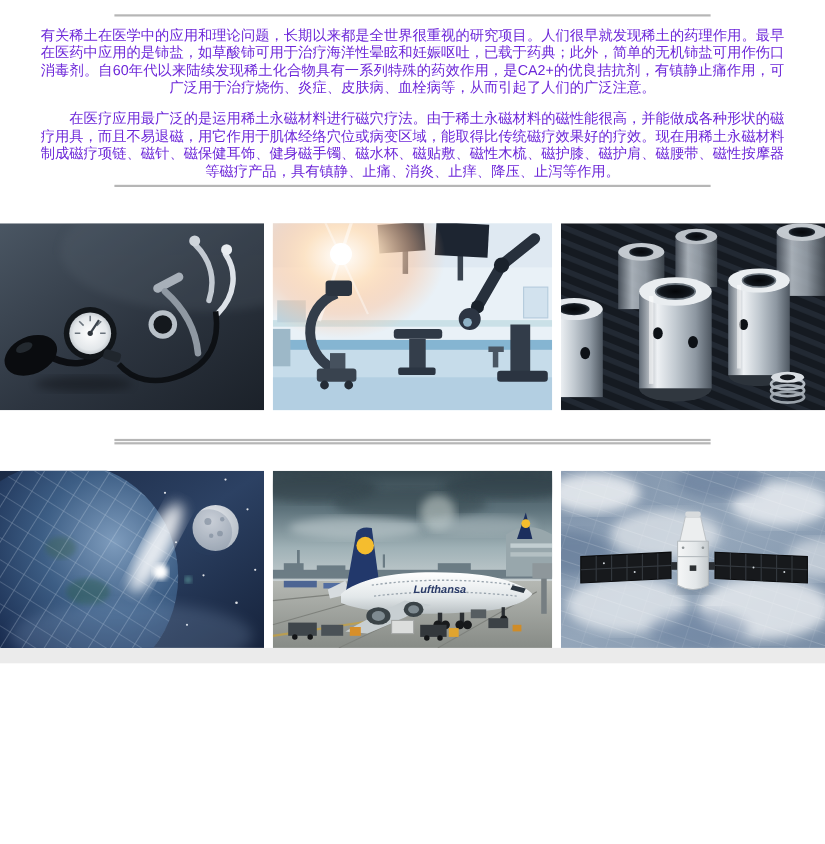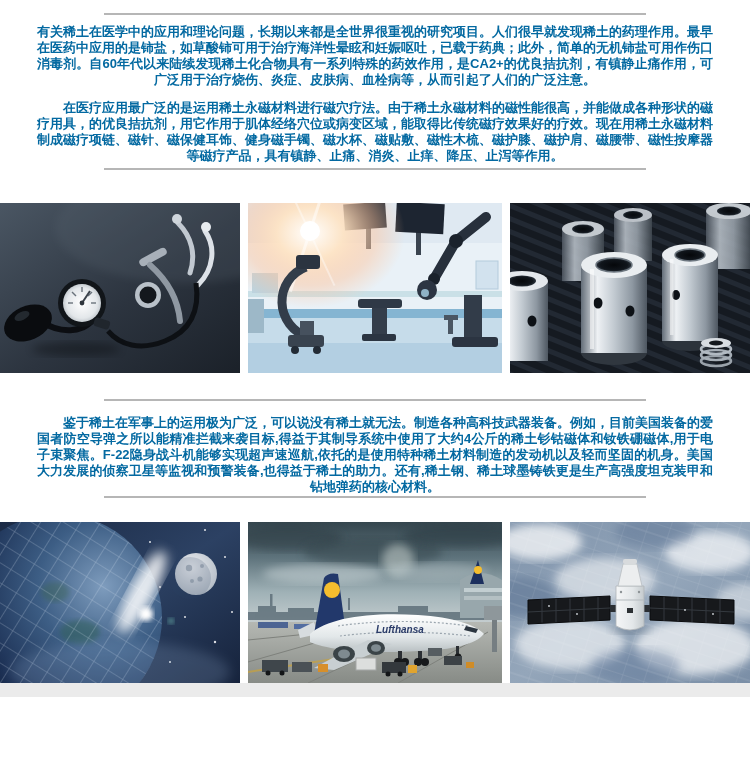--- a/index.html
+++ b/index.html
@@ -25,22 +25,22 @@
   }
   .d1 { margin-top: 13px; }
   .d2 { margin-top: 4px; }
   .d3 { margin-top: 26px; }
   .d4 { margin-top: 1px; }
   .para {
     width: 676px;
     margin: 0 auto;
     font-size: 13px;
     line-height: 16px;
-    font-weight: 700;
-    color: #0369a1;
+    font-weight: 400;
+    color: #6d28d9;
     text-align: justify;
     text-align-last: center;
     letter-spacing: 0;
   }
   .para.indent { text-indent: 2em; }
   .p1 { margin-top: 9px; }
   .p2 { margin-top: 12px; }
   .p3 { margin-top: 8px; }
   .p4 { margin-top: 14px; }
   .strip {
@@ -62,21 +62,21 @@
 </style>
 </head>
 <body>
 
 <div class="page">
 
   <div class="divider d1"></div>
 
   <p class="para p1">有关稀土在医学中的应用和理论问题，长期以来都是全世界很重视的研究项目。人们很早就发现稀土的药理作用。最早在医药中应用的是铈盐，如草酸铈可用于治疗海洋性晕眩和妊娠呕吐，已载于药典；此外，简单的无机铈盐可用作伤口消毒剂。自60年代以来陆续发现稀土化合物具有一系列特殊的药效作用，是CA2+的优良拮抗剂，有镇静止痛作用，可广泛用于治疗烧伤、炎症、皮肤病、血栓病等，从而引起了人们的广泛注意。</p>
 
-  <p class="para p2 indent">在医疗应用最广泛的是运用稀土永磁材料进行磁穴疗法。由于稀土永磁材料的磁性能很高，并能做成各种形状的磁疗用具，的优良拮抗剂，用它作用于肌体经络穴位或病变区域，能取得比传统磁疗效果好的疗效。现在用稀土永磁材料制成磁疗项链、磁针、磁保健耳饰、健身磁手镯、磁水杯、磁贴敷、磁性木梳、磁护膝、磁护肩、磁腰带、磁性按摩器等磁疗产品，具有镇静、止痛、消炎、止痒、降压、止泻等作用。</p>
+  <p class="para p2 indent">在医疗应用最广泛的是运用稀土永磁材料进行磁穴疗法。由于稀土永磁材料的磁性能很高，并能做成各种形状的磁疗用具，而且不易退磁，用它作用于肌体经络穴位或病变区域，能取得比传统磁疗效果好的疗效。现在用稀土永磁材料制成磁疗项链、磁针、磁保健耳饰、健身磁手镯、磁水杯、磁贴敷、磁性木梳、磁护膝、磁护肩、磁腰带、磁性按摩器等磁疗产品，具有镇静、止痛、消炎、止痒、降压、止泻等作用。</p>
 
   <div class="divider d2"></div>
 
   <div class="strip strip1">
 
     <figure>
       <svg width="240" height="170" viewBox="0 0 240 170">
         <defs>
           <linearGradient id="aBg" x1="0" y1="0" x2="1" y2="1">
             <stop offset="0" stop-color="#4a5663"></stop>
@@ -259,21 +259,20 @@
           <ellipse cx="206" cy="140" rx="7" ry="2.6" fill="#14181d"></ellipse>
         </g>
       </svg>
     </figure>
 
   </div>
 
   <div class="divider d3"></div>
 
 
-  <p class="para p4 indent">鉴于稀土在军事上的运用极为广泛，可以说没有稀土就无法。制造各种高科技武器装备。例如，目前美国装备的爱国者防空导弹之所以能精准拦截来袭目标,得益于其制导系统中使用了大约4公斤的稀土钐钴磁体和钕铁硼磁体,用于电子束聚焦。F-22隐身战斗机能够实现超声速巡航,依托的是使用特种稀土材料制造的发动机以及轻而坚固的机身。美国大力发展的侦察卫星等监视和预警装备,也得益于稀土的助力。还有,稀土钢、稀土球墨铸铁更是生产高强度坦克装甲和钻地弹药的核心材料。</p>
 
   <div class="divider d4"></div>
 
   <div class="strip strip2">
 
     <figure>
       <svg width="240" height="161" viewBox="0 0 240 161">
         <defs>
           <linearGradient id="dSpace" x1="0" y1="0" x2="1" y2="1">
             <stop offset="0" stop-color="#1b2a45"></stop>

